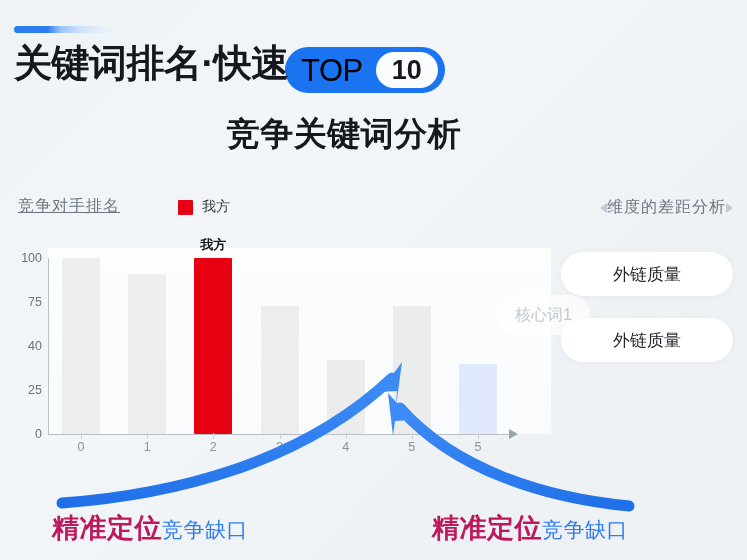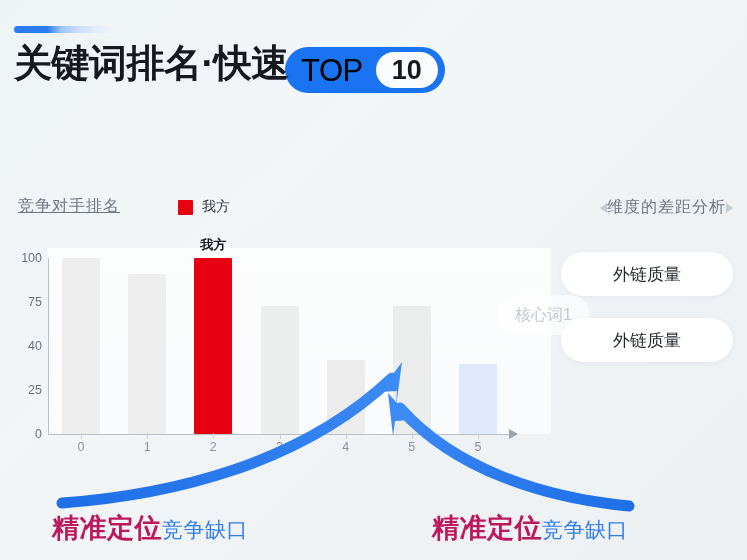--- a/index.html
+++ b/index.html
@@ -356,20 +356,21 @@
 
   <div id="title-row">
     <div id="main-title">关键词排名·快速</div>
 
     <div id="top-badge">
       <span id="top-badge-label">TOP</span>
       <span id="top-badge-count">10</span>
     </div>
   </div>
 
+  <div id="subtitle">竞争关键词分析</div>
 </div>
 
 <div id="chart-section-label">竞争对手排名</div>
 
 <div id="legend">
   <span id="legend-swatch"></span>
   <span id="legend-label">我方</span>
 </div>
 
 <div id="right-section-header">

